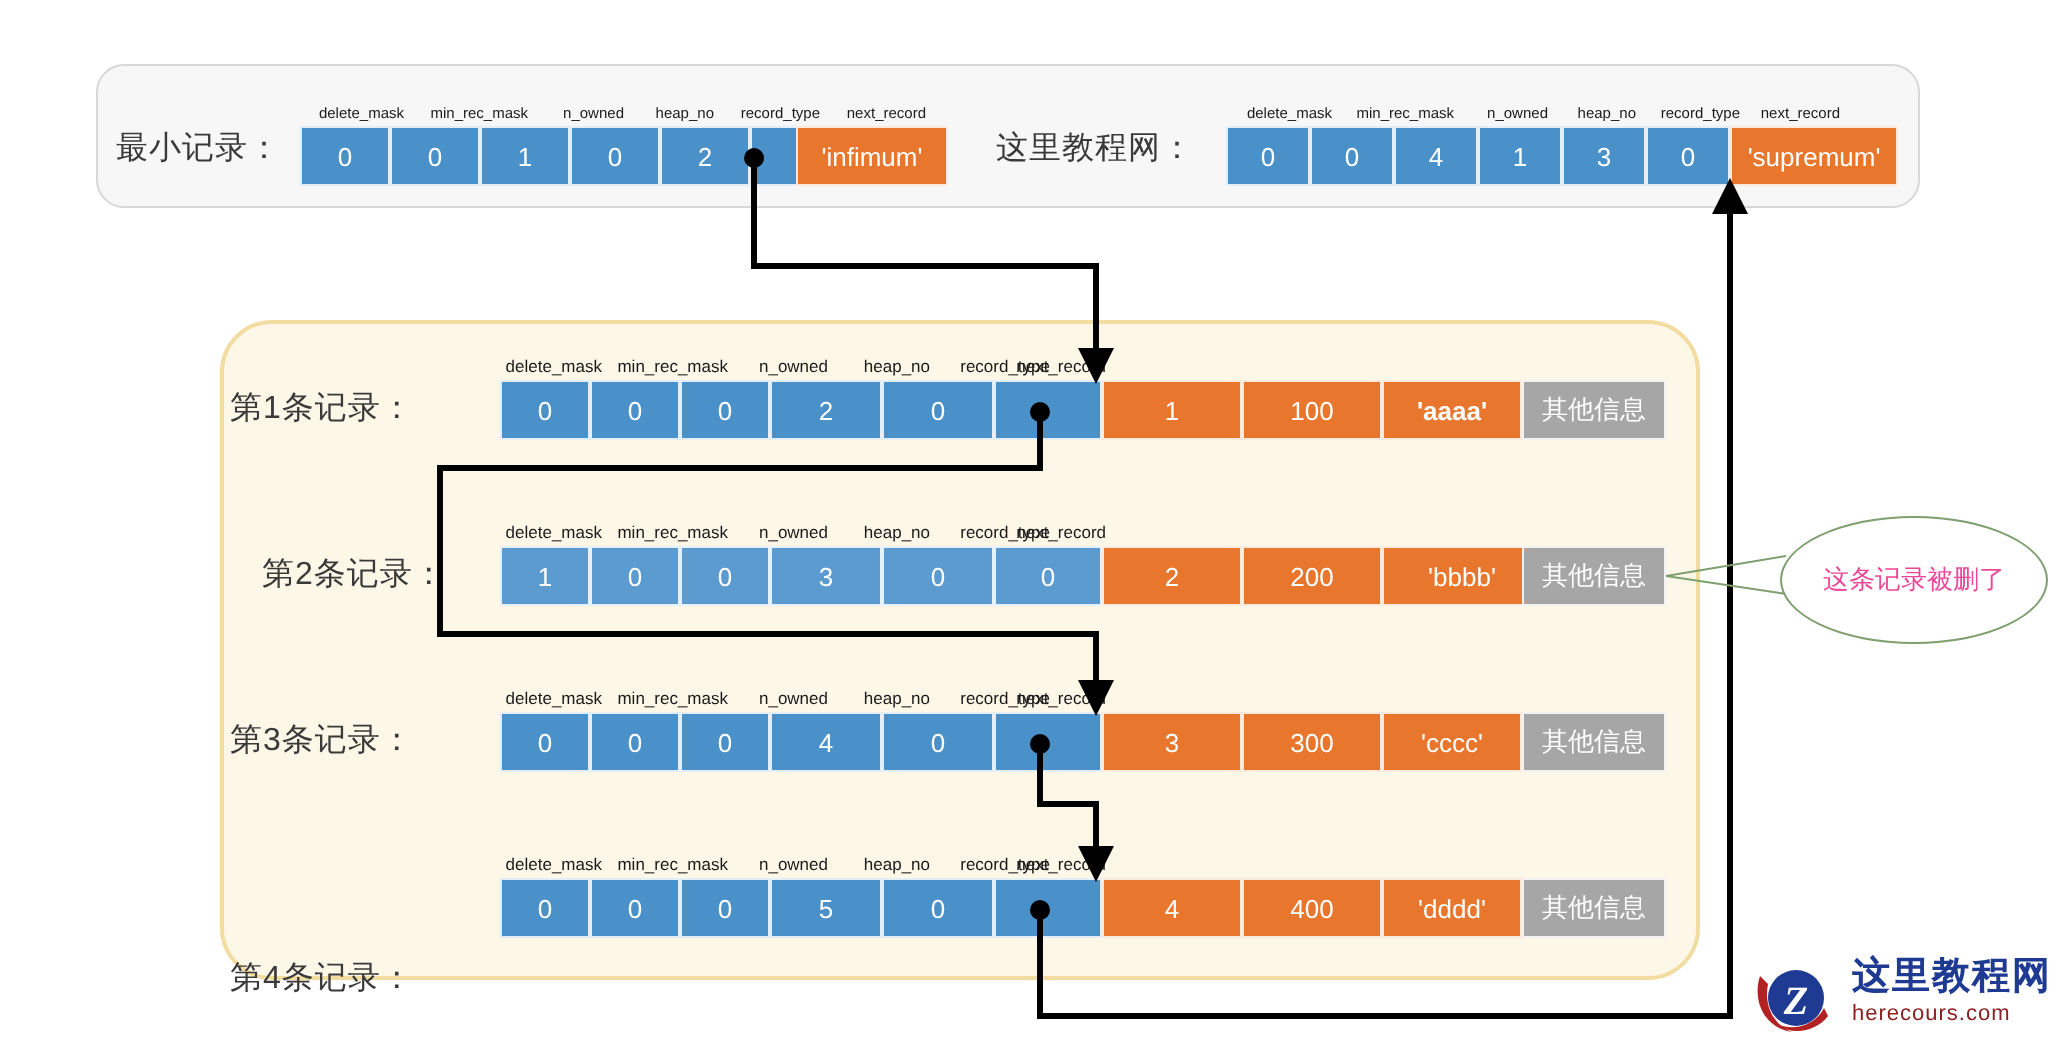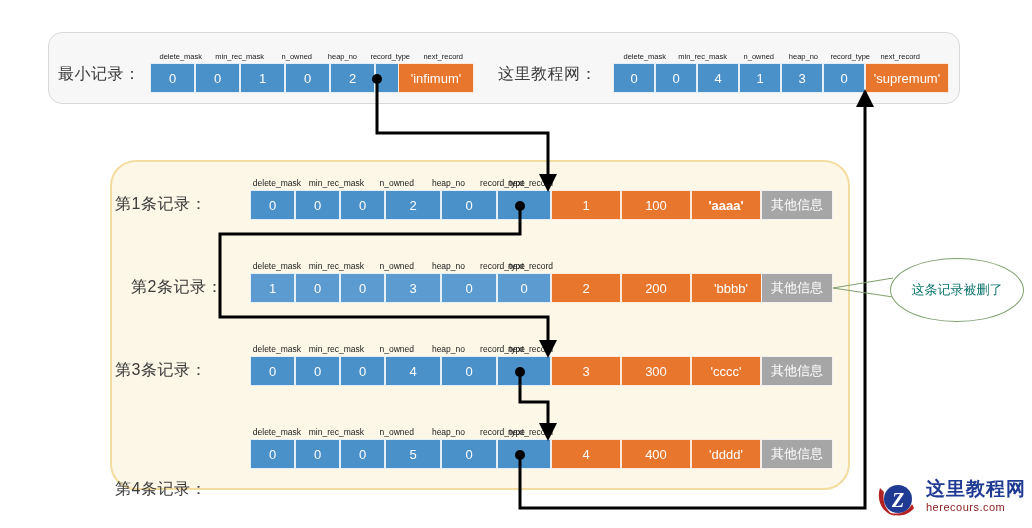--- a/index.html
+++ b/index.html
@@ -58,21 +58,21 @@
 
   
   .callout{
     position:absolute;left:890px;top:258px;width:132px;height:62px;
   }
   .callout .oval{
     position:absolute;left:0;top:0;width:132px;height:62px;
     border:1px solid #7f9f6f;border-radius:50%;
     background:#ffffff;
     display:flex;align-items:center;justify-content:center;
-    font-size:13px;color:#0f766e;white-space:nowrap;font-family:Liberation Mono, monospace;
+    font-size:13px;color:#ec4899;white-space:nowrap;font-family:Liberation Mono, monospace;
   }
 
   
   .wm{position:absolute;left:874px;top:478px;width:152px;height:46px;}
   .wm-txt{position:absolute;left:52px;top:0px;}
   .wm-t1{font-size:19px;font-weight:bold;color:#1f3a93;letter-spacing:1px;line-height:22px;}
   .wm-t2{font-size:11px;color:#8b2020;letter-spacing:.5px;line-height:14px;}
 </style>
 </head>
 <body>

